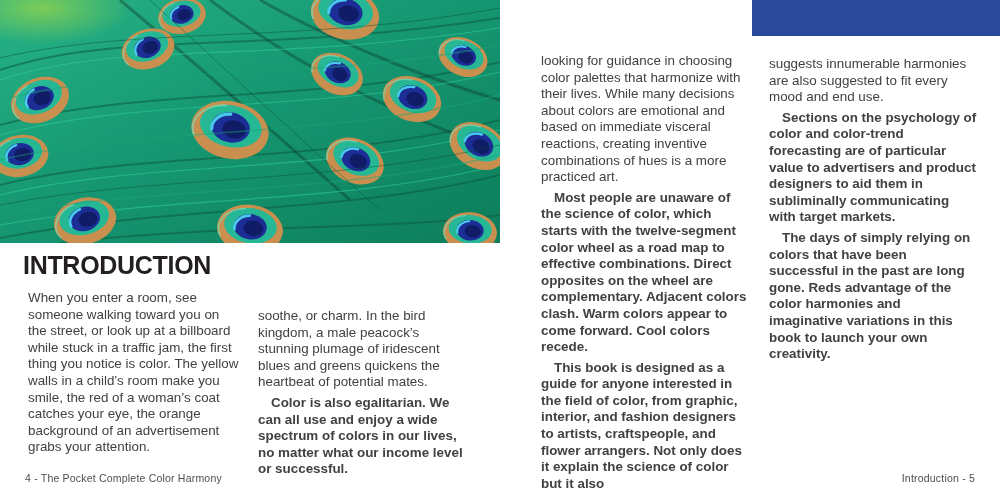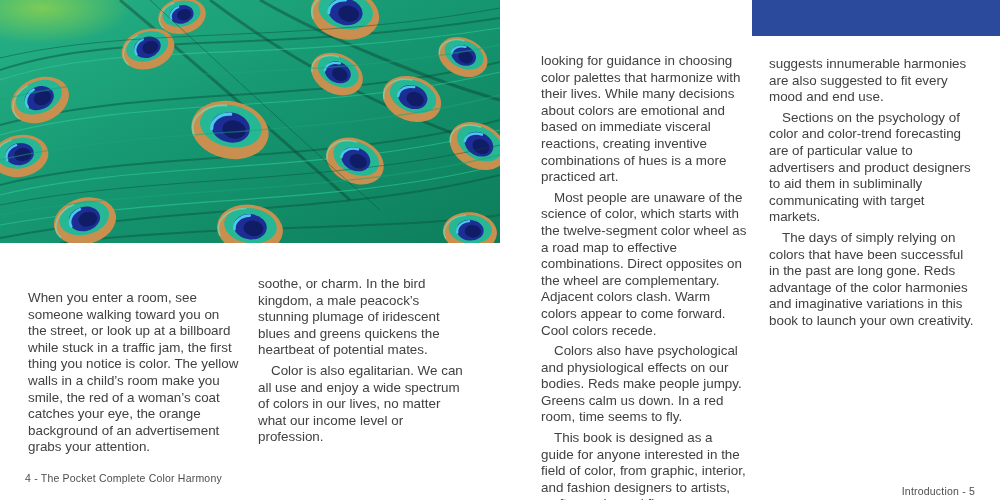--- a/index.html
+++ b/index.html
@@ -34,34 +34,34 @@
     color: #231f20;
   }
   .col {
     position: absolute;
     width: 220px;
     font-size: 13.4px;
     line-height: 16.6px;
     color: #414042;
   }
   .col1 { left: 24px;  top: 286px; }
-  .col2 { left: 254px; top: 272px; }
+  .col2 { left: 254px; top: 304px; }
   .col3 { left: 537px; top: 49px; width: 214px; }
   .col4 { left: 765px; top: 52px; width: 216px; }
   .para { margin: 4px; }
-  .para.indent { text-indent: 13px; }
+  .para.indent { text-indent: 13px; font-weight: bold; }
   .footer {
     position: absolute;
     top: 472px;
     font-size: 10.5px;
     letter-spacing: 0.2px;
     color: #4d4d4f;
   }
   .footer-left  { left: 25px; }
-  .footer-right { right: 25px; margin-top: 13px; }
+  .footer-right { right: 25px; }
 </style>
 </head>
 <body>
 
 <div class="spread">
 
   <figure class="photo" aria-label="Close-up photograph of iridescent peacock feathers with blue-and-copper eye spots on teal-green plumage">
     <svg width="500" height="243" viewBox="0 0 500 243" xmlns="http://www.w3.org/2000/svg">
       <defs>
         <linearGradient id="bgg" x1="0" y1="0" x2="1" y2="1">
@@ -128,32 +128,32 @@
       <g stroke="#0a4c37" stroke-width="1" fill="none" opacity="0.45">
         <path d="M0,58 C140,25 300,45 500,8"></path>
         <path d="M0,205 C150,175 330,185 500,145"></path>
         <path d="M150,0 C210,55 290,130 380,210"></path>
       </g>
     </svg>
   </figure>
 
   <div class="accent-bar" style="background-color: rgb(43, 74, 156);"></div>
 
+  <h1 class="heading">INTRODUCTION</h1>
 
   <div class="col col1">
       <p class="para">When you enter a room, see someone walking toward you on the street, or look up at a billboard while stuck in a traffic jam, the first thing you notice is color. The yellow walls in a child’s room make you smile, the red of a woman’s coat catches your eye, the orange background of an advertisement grabs your attention.</p>
     </div>
   <div class="col col2">
       <p class="para">soothe, or charm. In the bird kingdom, a male peacock’s stunning plumage of iridescent blues and greens quickens the heartbeat of potential mates.</p>
-      <p class="para indent">Color is also egalitarian. We can all use and enjoy a wide spectrum of colors in our lives, no matter what our income level or profession.</p>
+      <p class="para indent">Color is also egalitarian. We can all use and enjoy a wide spectrum of colors in our lives, no matter what our income level or successful.</p>
     </div>
   <div class="col col3">
       <p class="para">looking for guidance in choosing color palettes that harmonize with their lives. While many decisions about colors are emotional and based on immediate visceral reactions, creating inventive combinations of hues is a more practiced art.</p>
       <p class="para indent">Most people are unaware of the science of color, which starts with the twelve-segment color wheel as a road map to effective combinations. Direct opposites on the wheel are complementary. Adjacent colors clash. Warm colors appear to come forward. Cool colors recede.</p>
-      <p class="para indent">Colors also have psychological and physiological effects on our bodies. Reds make people jumpy. Greens calm us down. In a red room, time seems to fly.</p>
       <p class="para indent">This book is designed as a guide for anyone interested in the field of color, from graphic, interior, and fashion designers to artists, craftspeople, and flower arrangers. Not only does it explain the science of color but it also</p>
     </div>
   <div class="col col4">
       <p class="para">suggests innumerable harmonies are also suggested to fit every mood and end use.</p>
       <p class="para indent">Sections on the psychology of color and color-trend forecasting are of particular value to advertisers and product designers to aid them in subliminally communicating with target markets.</p>
       <p class="para indent">The days of simply relying on colors that have been successful in the past are long gone. Reds advantage of the color harmonies and imaginative variations in this book to launch your own creativity.</p>
     </div>
 
   <div class="footer footer-left">4 - The Pocket Complete Color Harmony</div>
   <div class="footer footer-right">Introduction - 5</div>

